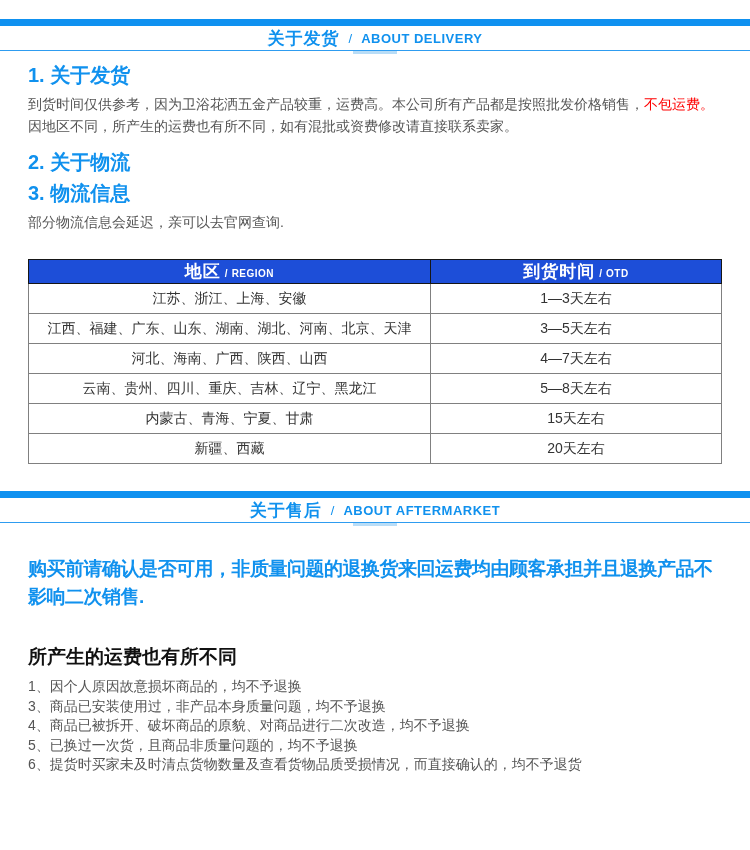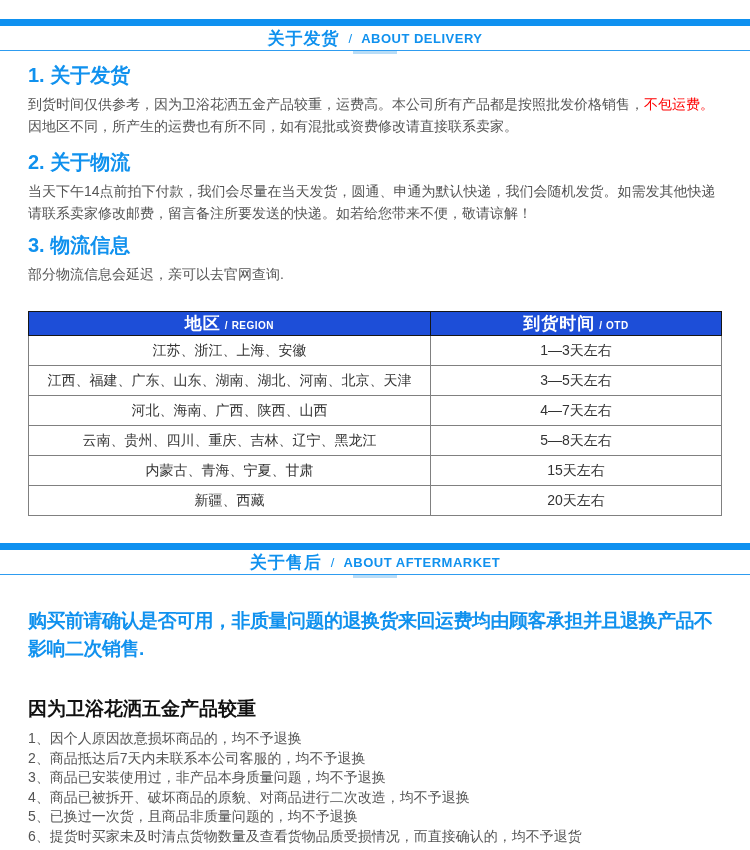--- a/index.html
+++ b/index.html
@@ -105,21 +105,20 @@
     <div class="thin-rule">
       <span class="rule-accent"></span>
     </div>
   </div>
 
   <div class="content">
     <div class="sec-heading mt-h1">1. 关于发货</div>
     <p class="body"><span>到货时间仅供参考，因为卫浴花洒五金产品较重，运费高。本公司所有产品都是按照批发价格销售，</span><span class="red">不包运费。</span><span>因地区不同，所产生的运费也有所不同，如有混批或资费修改请直接联系卖家。</span></p>
 
     <div class="sec-heading mt-h2">2. 关于物流</div>
-    <p class="body">当天下午14点前拍下付款，我们会尽量在当天发货，圆通、申通为默认快递，我们会随机发货。如需发其他快递请联系卖家修改邮费，留言备注所要发送的快递。如若给您带来不便，敬请谅解！</p>
 
     <div class="sec-heading mt-h3">3. 物流信息</div>
     <p class="body">部分物流信息会延迟，亲可以去官网查询.</p>
 
     <table class="region-table">
       <thead>
         <tr>
           <th class="col-region"><span class="th-cn">地区</span><span class="th-sep">/</span><span class="th-en">REGION</span></th>
           <th class="col-time"><span class="th-cn">到货时间</span><span class="th-sep">/</span><span class="th-en">OTD</span></th>
         </tr>
@@ -161,24 +160,23 @@
       <span class="title-en">ABOUT AFTERMARKET</span>
     </div>
     <div class="thin-rule">
       <span class="rule-accent"></span>
     </div>
   </div>
 
   <div class="content">
     <p class="notice">购买前请确认是否可用，非质量问题的退换货来回运费均由顾客承担并且退换产品不影响二次销售.</p>
 
-    <div class="no-return-heading">因为卫浴花洒五金产品较重</div>
+    <div class="no-return-heading">所产生的运费也有所不同</div>
     <div class="no-return-list">
       <div class="no-return-item">1、因个人原因故意损坏商品的，均不予退换</div>
-      <div class="no-return-item">2、商品抵达后7天内未联系本公司客服的，均不予退换</div>
       <div class="no-return-item">3、商品已安装使用过，非产品本身质量问题，均不予退换</div>
       <div class="no-return-item">4、商品已被拆开、破坏商品的原貌、对商品进行二次改造，均不予退换</div>
       <div class="no-return-item">5、已换过一次货，且商品非质量问题的，均不予退换</div>
       <div class="no-return-item">6、提货时买家未及时清点货物数量及查看货物品质受损情况，而直接确认的，均不予退货</div>
     </div>
   </div>
 
 </div>
 
 </body></html>

